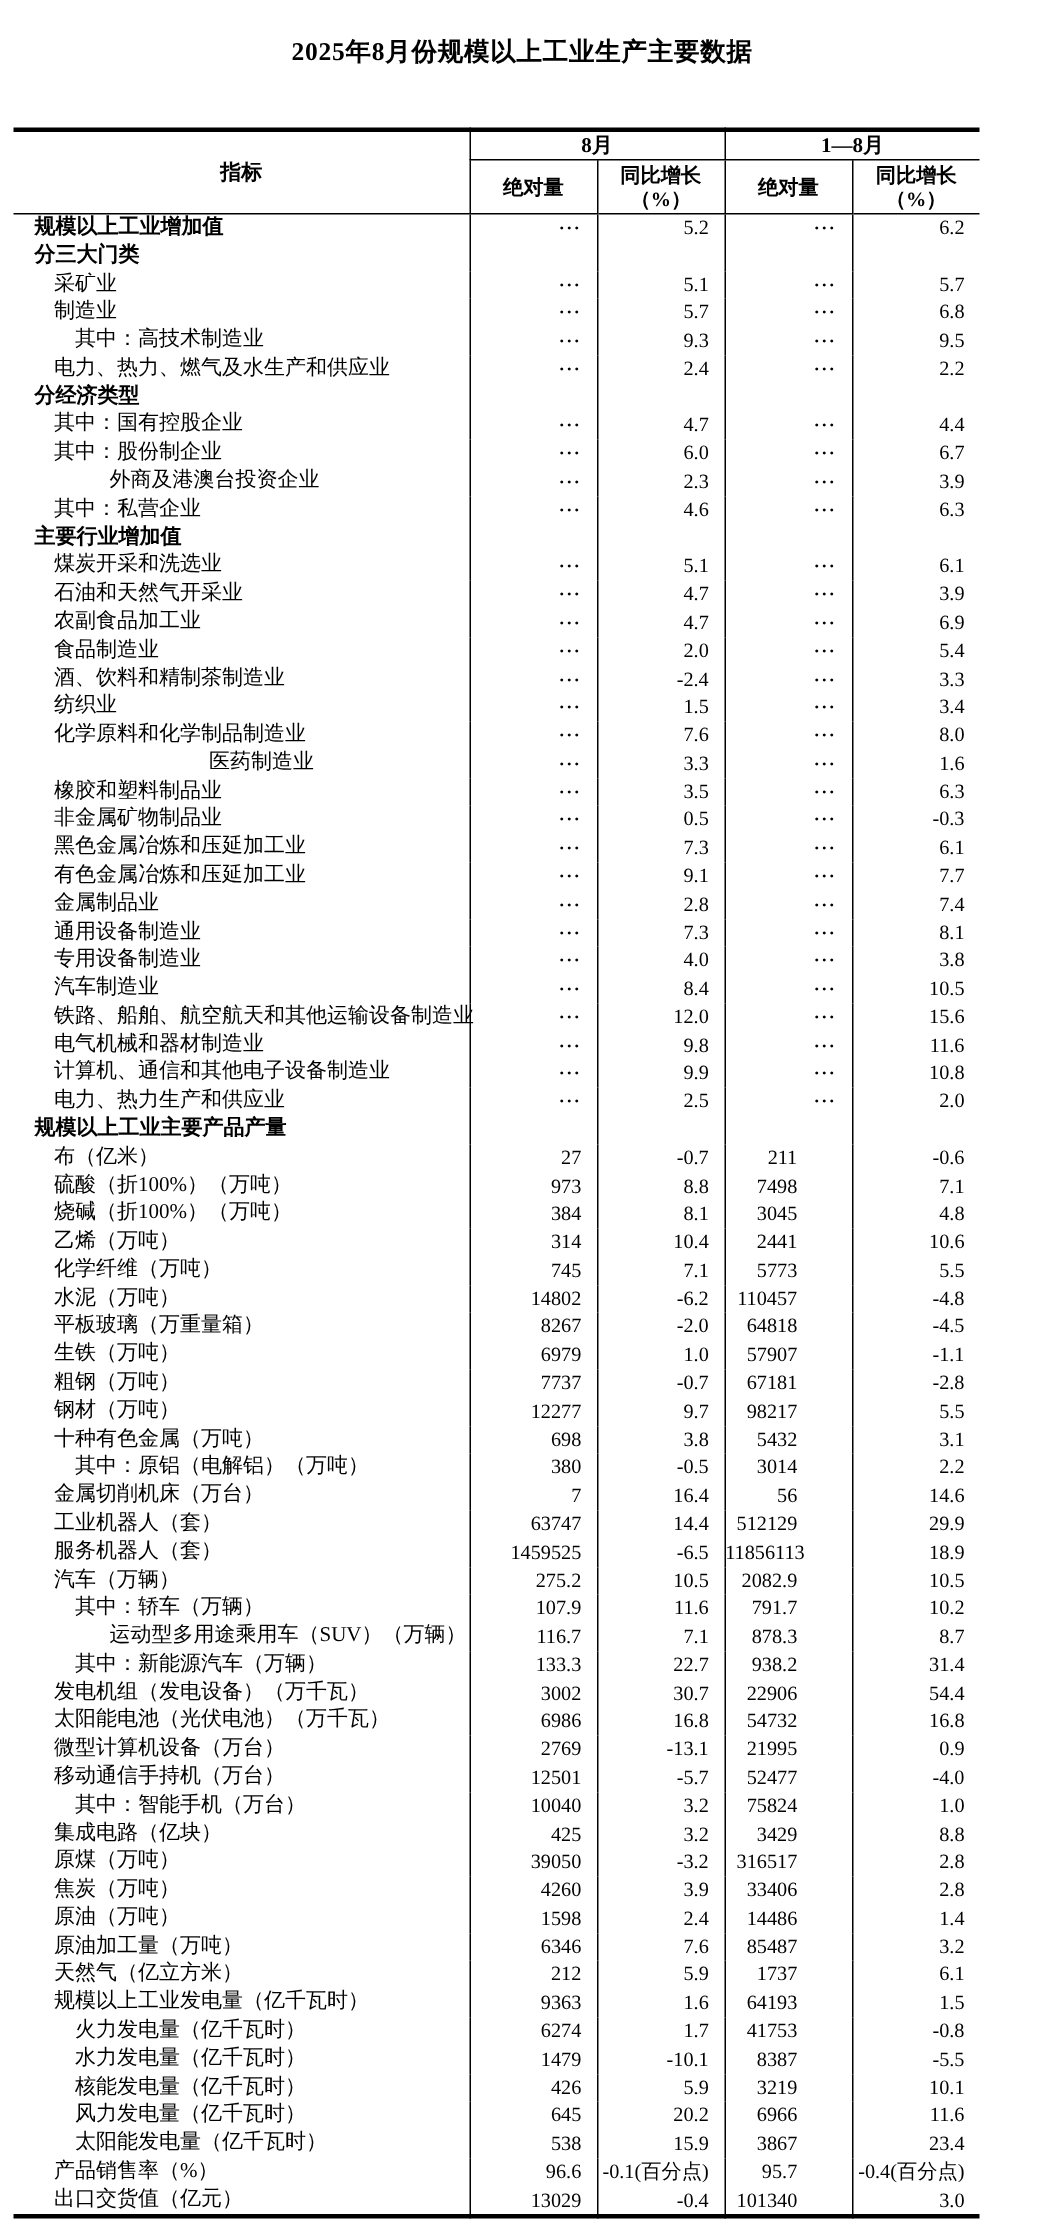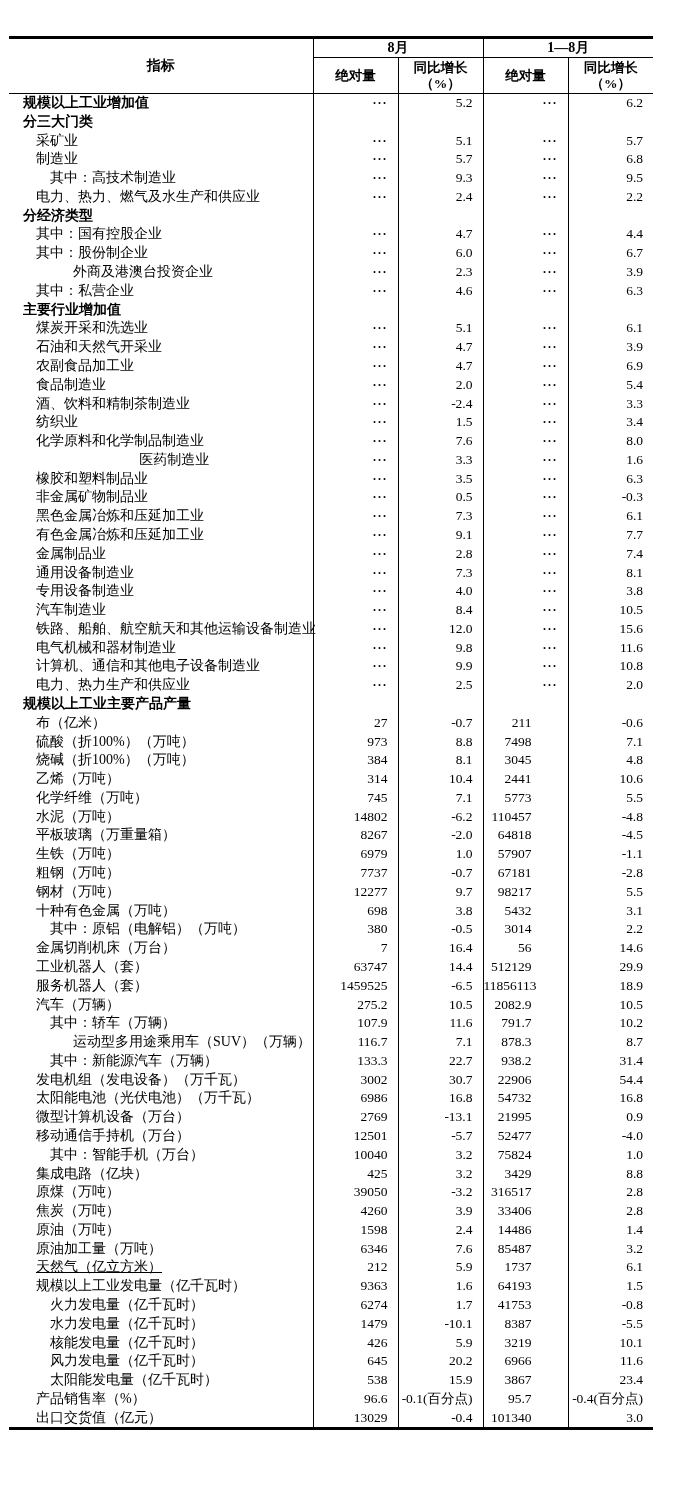--- a/index.html
+++ b/index.html
@@ -42,20 +42,21 @@
     border-left:1px solid #000;
   }
   td.val.c3{padding-right:36px;}
   td.val.c3.dots{padding-right:10px;}
   td.val.dots{font-weight:bold;font-size:12px;letter-spacing:1px;}
 </style>
 </head>
 <body>
 
 <div class="page">
+  <h1 class="title">2025年8月份规模以上工业生产主要数据</h1>
 
   <table class="t">
     <colgroup>
       <col class="c-ind">
         <col class="c-val">
         <col class="c-val">
         <col class="c-val">
         <col class="c-val">
     </colgroup>
     <thead>
@@ -500,21 +501,21 @@
           <td class="val c4">1.4</td>
         </tr>
         <tr>
           <td class="ind" style="padding-left: 27px;">原油加工量（万吨）</td>
           <td class="val c1">6346</td>
           <td class="val c2">7.6</td>
           <td class="val c3">85487</td>
           <td class="val c4">3.2</td>
         </tr>
         <tr>
-          <td class="ind" style="padding-left: 27px; text-decoration: underline;">天然气（亿立方米）</td>
+          <td class="ind" style="padding-left: 27px;">天然气（亿立方米）</td>
           <td class="val c1">212</td>
           <td class="val c2">5.9</td>
           <td class="val c3">1737</td>
           <td class="val c4">6.1</td>
         </tr>
         <tr>
           <td class="ind" style="padding-left: 27px;">规模以上工业发电量（亿千瓦时）</td>
           <td class="val c1">9363</td>
           <td class="val c2">1.6</td>
           <td class="val c3">64193</td>

